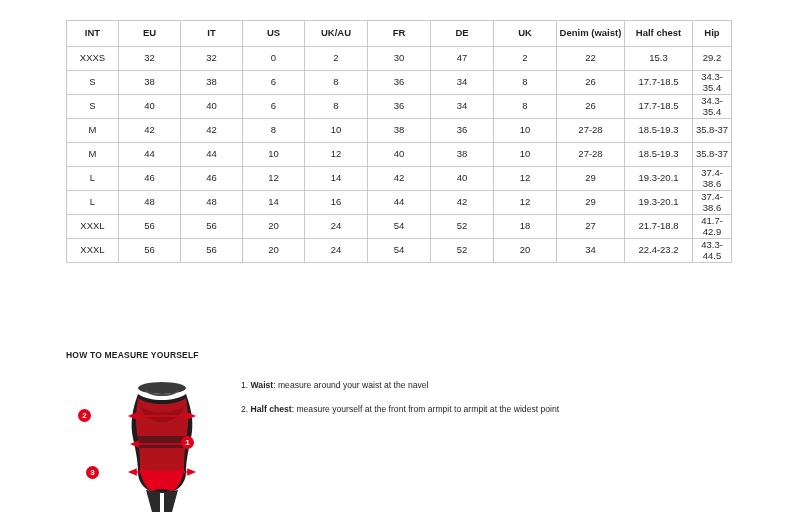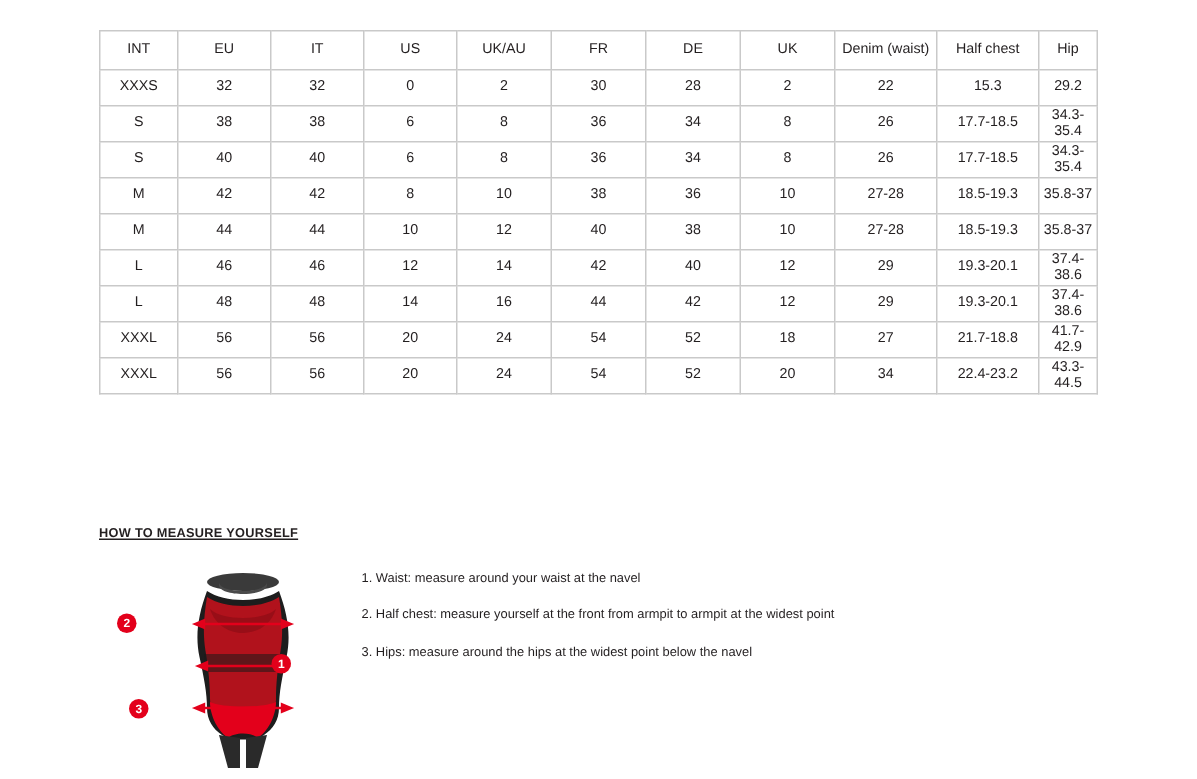--- a/index.html
+++ b/index.html
@@ -39,20 +39,21 @@
     text-align: center;
     vertical-align: middle;
     font-size: 9.5px;
     font-weight: normal;
     color: #231f20;
     padding: 0 2px;
     line-height: 1.1;
   }
   table.size-table thead td {
     height: 25px;
+    font-weight: bold;
   }
   
   col.c0 { width: 52px; }
   col.c1 { width: 62px; }
   col.c2 { width: 62px; }
   col.c3 { width: 62px; }
   col.c4 { width: 63px; }
   col.c5 { width: 63px; }
   col.c6 { width: 63px; }
   col.c7 { width: 63px; }
@@ -66,21 +67,20 @@
     left: 66px;
     top: 350px;
     width: 700px;
   }
   .measure-title {
     font-size: 8.5px;
     font-weight: bold;
     letter-spacing: 0.2px;
     color: #231f20;
     margin: 0 0 8px 0;
-    text-decoration: underline;
   }
   .measure-body {
     position: relative;
     display: block;
   }
   .figure-box {
     position: absolute;
     left: 20px;
     top: 8px;
     width: 150px;
@@ -92,21 +92,21 @@
     top: 12px;
     width: 540px;
   }
   .notes p {
     margin: 0 0 14px 0;
     font-size: 8.6px;
     line-height: 1.2;
     color: #231f20;
   }
   .notes p b {
-    font-weight: normal;
+    font-weight: bold;
   }
   .badge {
     position: absolute;
     width: 13px;
     height: 13px;
     border-radius: 50%;
     background: #e3001b;
     color: #ffffff;
     font-size: 8px;
     font-weight: bold;
@@ -150,21 +150,21 @@
         </tr>
       </thead>
       <tbody id="table-body">
           <tr>
             <td>XXXS</td>
             <td>32</td>
             <td>32</td>
             <td>0</td>
             <td>2</td>
             <td>30</td>
-            <td>28</td>
+            <td>47</td>
             <td>2</td>
             <td>22</td>
             <td>15.3</td>
             <td>29.2</td>
           </tr>
           <tr>
             <td>S</td>
             <td>38</td>
             <td>38</td>
             <td>6</td>
@@ -322,22 +322,18 @@
 
       <div class="notes">
         <p>
           <span>1.</span>
           <b>Waist</b><span>: measure around your waist at the navel</span>
         </p>
         <p>
           <span>2.</span>
           <b>Half chest</b><span>: measure yourself at the front from armpit to armpit at the widest point</span>
         </p>
-        <p>
-          <span>3.</span>
-          <b>Hips</b><span>: measure around the hips at the widest point below the navel</span>
-        </p>
       </div>
 
     </div>
   </div>
 
 </div>
 
 </body></html>

